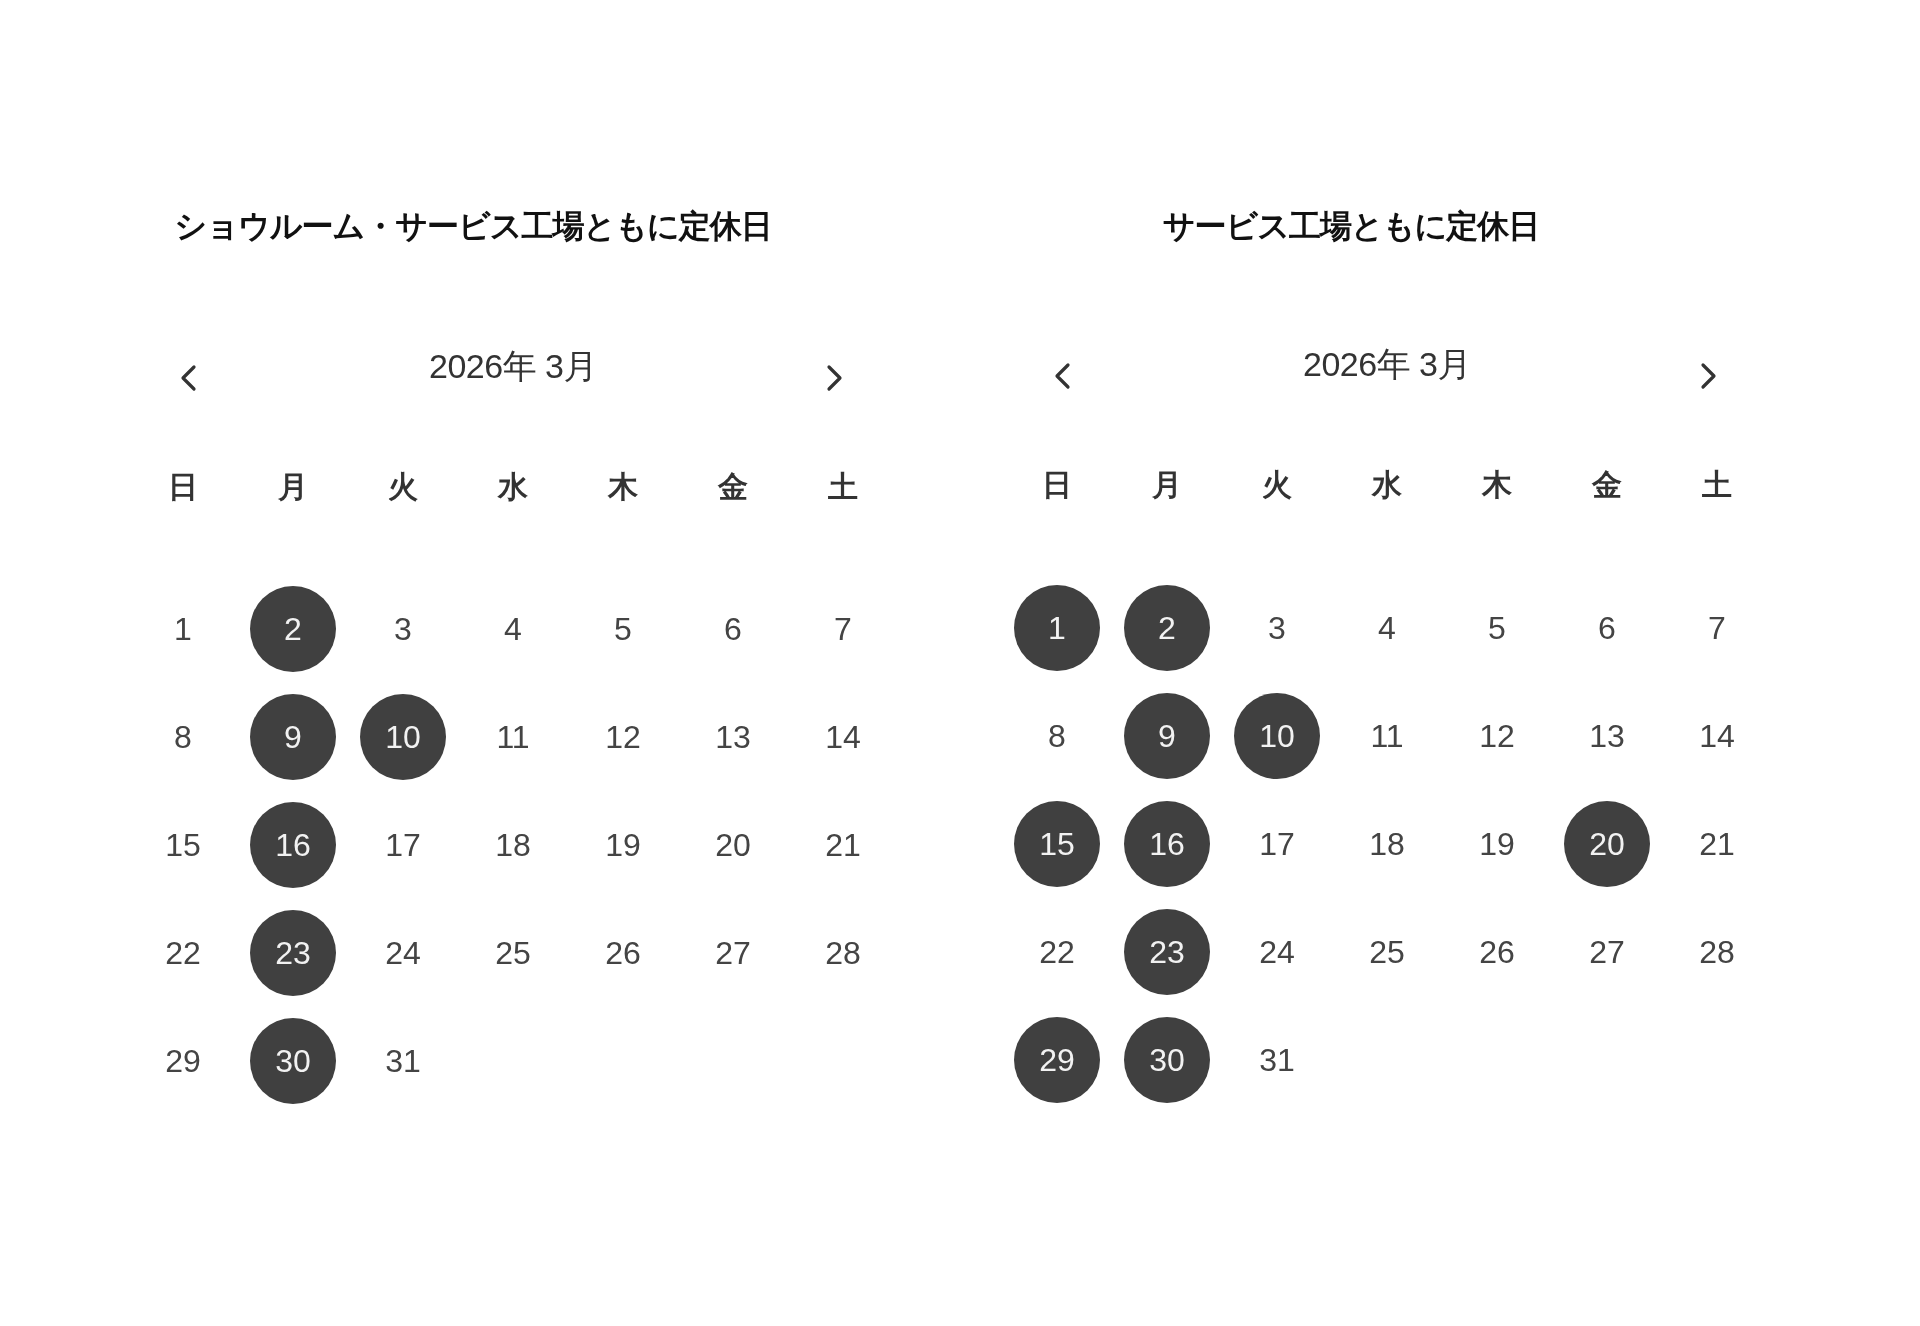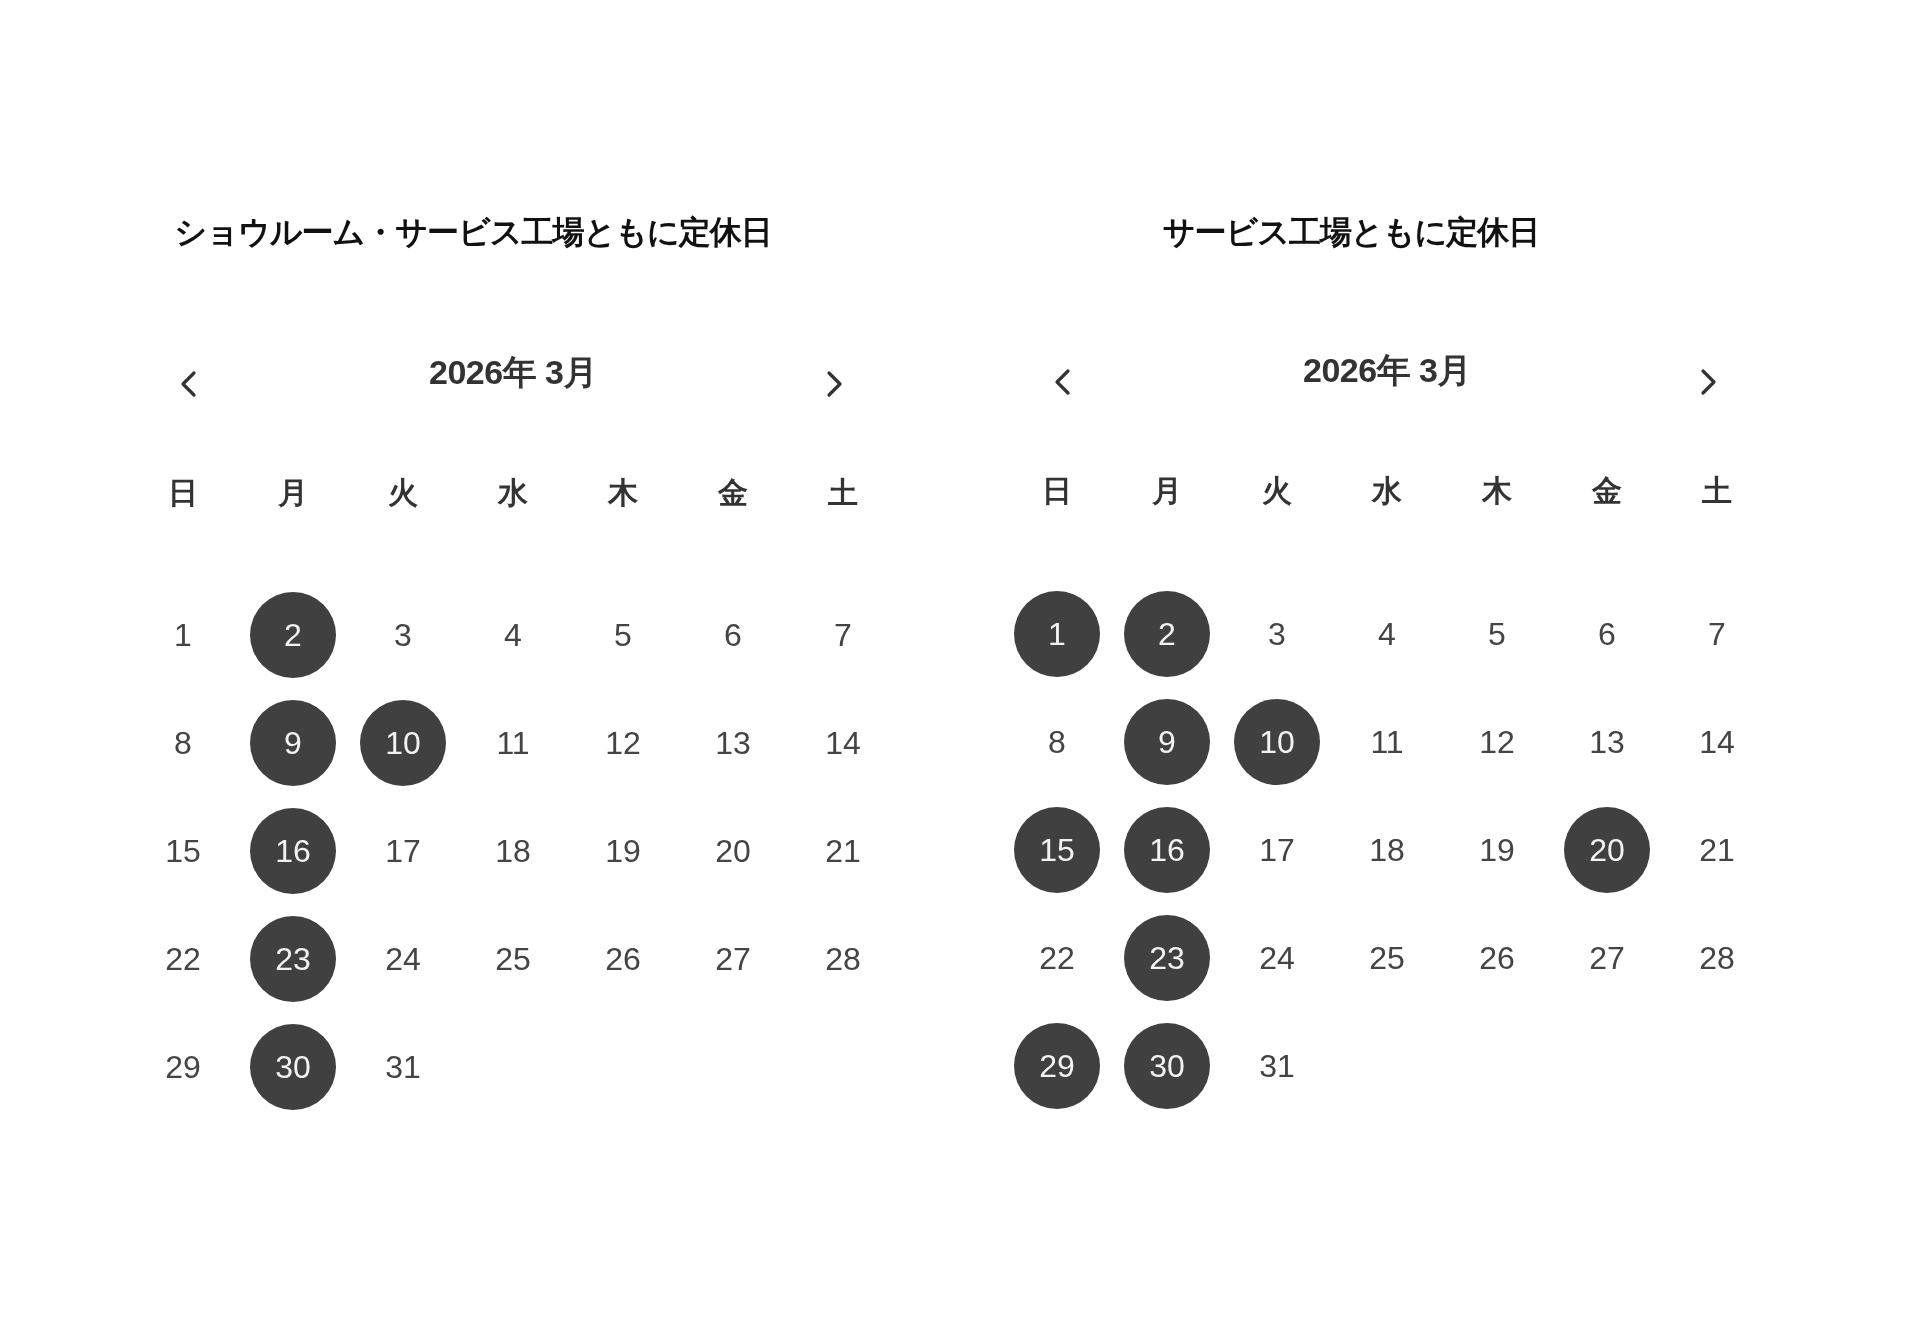--- a/index.html
+++ b/index.html
@@ -10,21 +10,21 @@
   body {
     width: 1920px;
     height: 1326px;
     position: relative;
     overflow: hidden;
     font-family: "Liberation Sans", "DejaVu Sans", sans-serif;
     color: #333;
   }
   .panel {
     position: absolute;
-    top: 6px;
+    top: 0;
     width: 800px;
     height: 1084px;
   }
   .panel.left  { left: 93px; }   
   .panel.right { left: 967px; }  
 
   .section-title {
     position: absolute;
     top: 206px;
     left: 0;
@@ -47,21 +47,21 @@
     width: 770px;
     height: 44px;
   }
   .month-title {
     position: absolute;
     left: 0;
     width: 770px;
     top: 0;
     text-align: center;
     font-size: 34px;
-    font-weight: bold;
+    font-weight: normal;
     color: #333;
     line-height: 40px;
     letter-spacing: -0.5px;
   }
   .nav-btn {
     position: absolute;
     top: 14px;
     width: 40px;
     height: 40px;
     display: flex;

